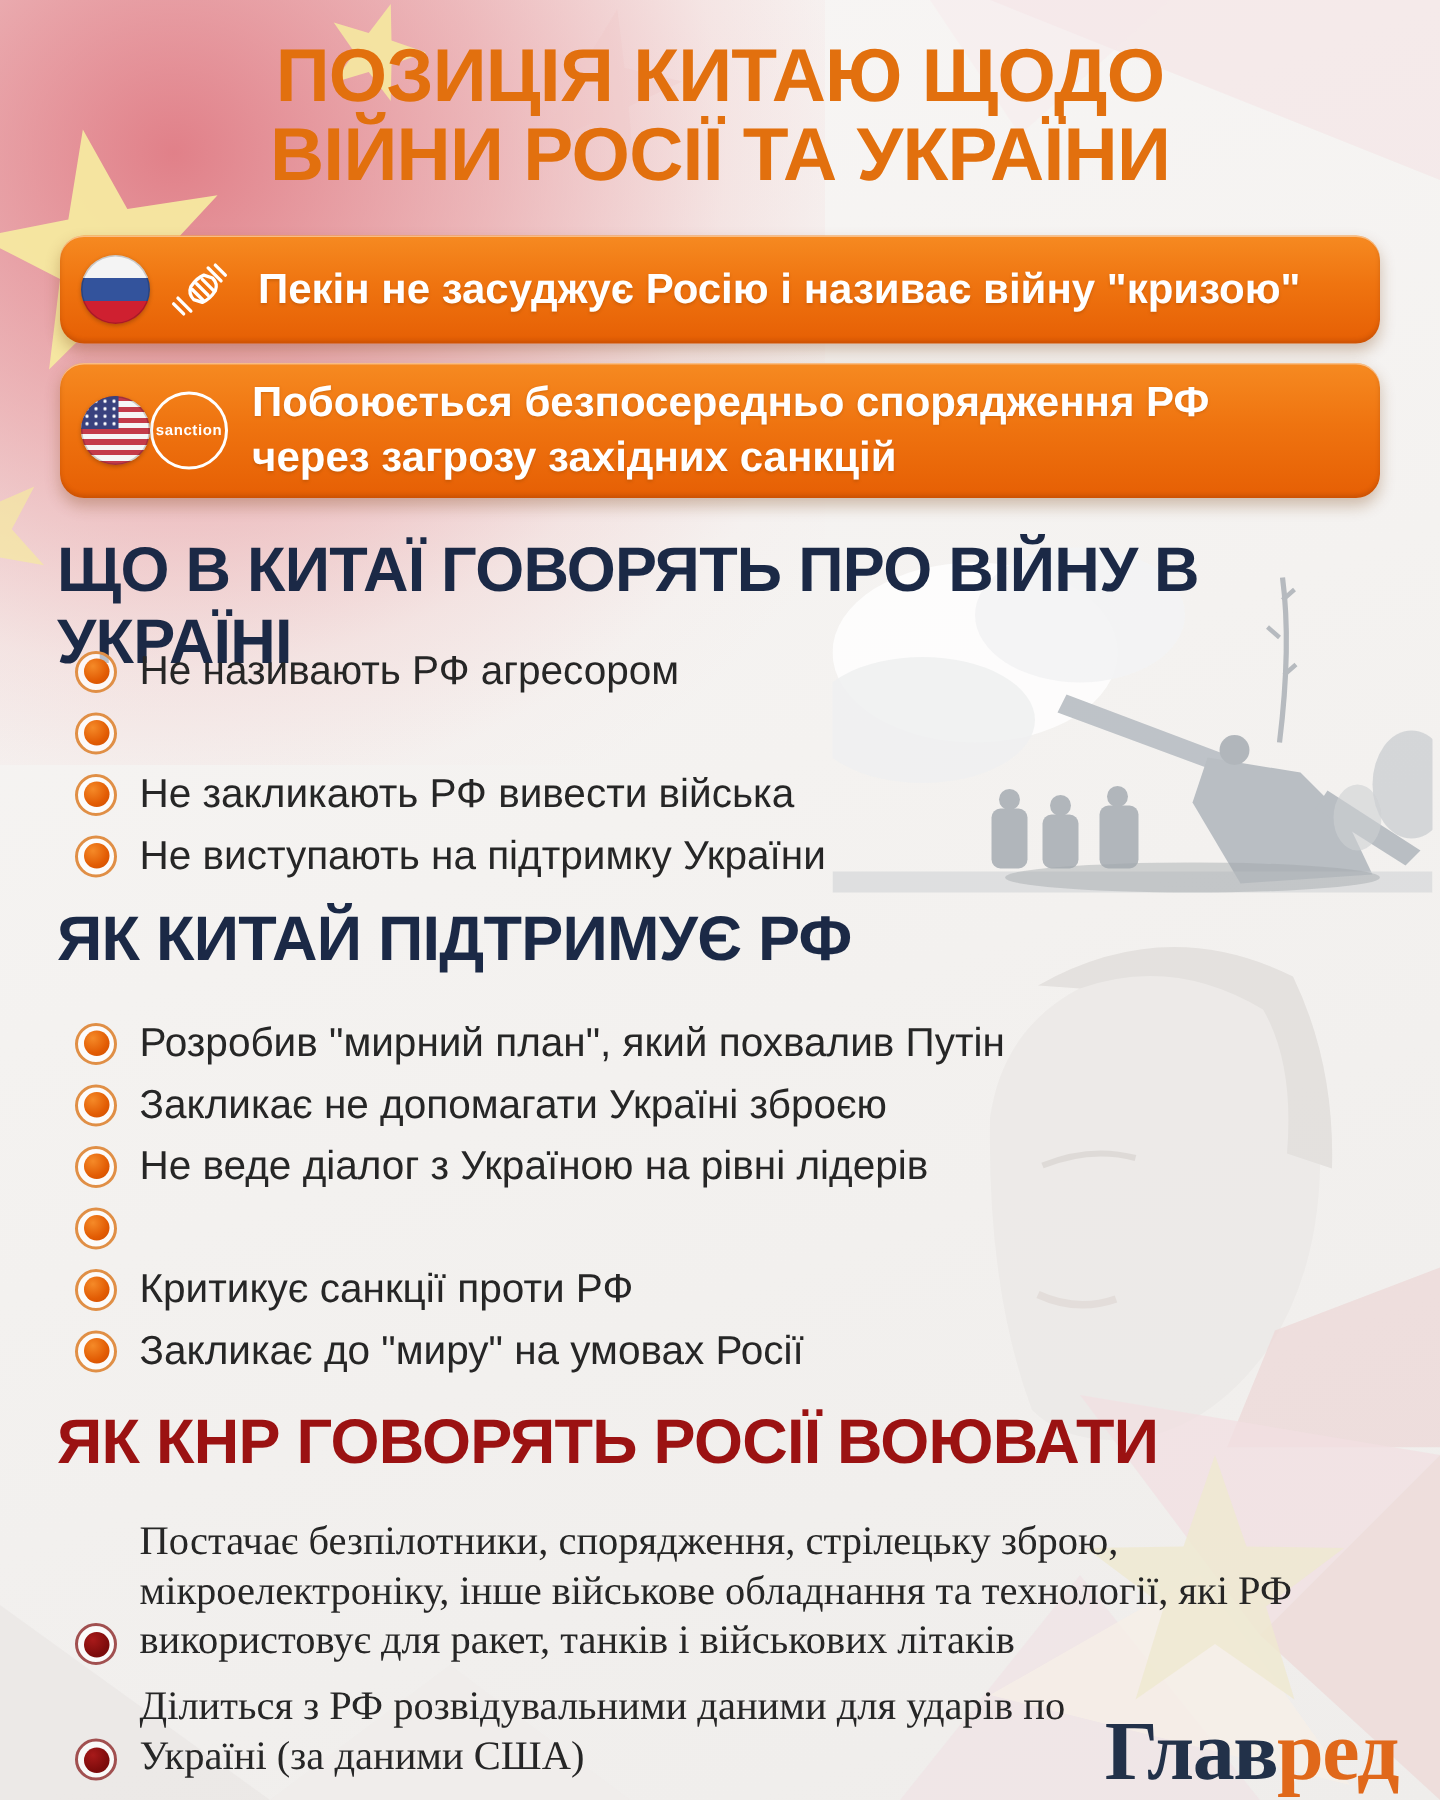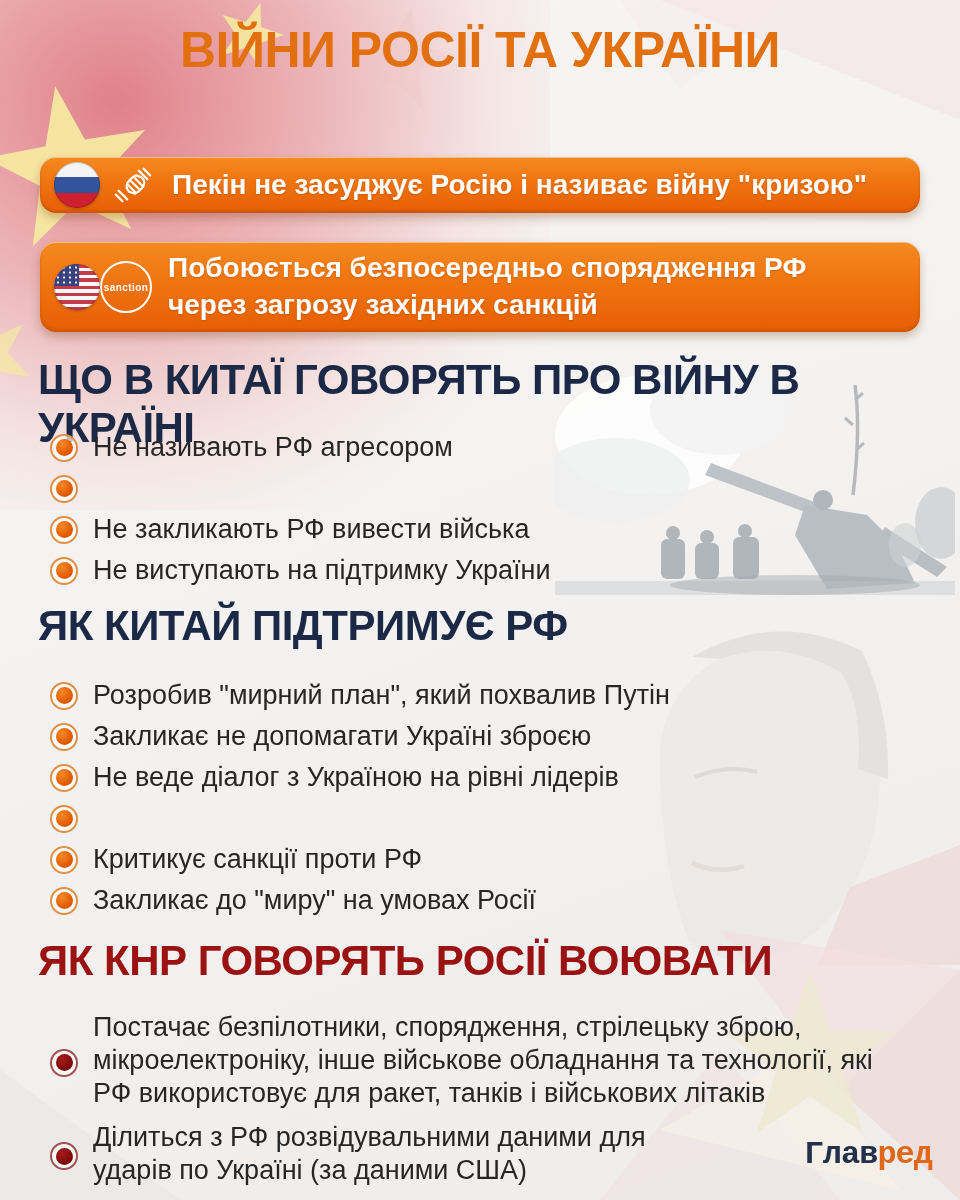--- a/index.html
+++ b/index.html
@@ -9,21 +9,21 @@
   .bg{position:absolute;pointer-events:none;}
 
   
   .bg-flag-cn{left:-70px;top:-90px;width:620px;height:600px;
     background:radial-gradient(ellipse at 30% 32%, rgba(219,99,110,0.80) 0%, rgba(228,134,140,0.55) 35%,
                rgba(238,180,180,0.25) 60%, rgba(245,215,215,0.08) 75%, transparent 85%);}
   
   .banner{position:absolute;left:40px;width:880px;border-radius:16px;display:flex;align-items:center;
     background:linear-gradient(180deg,#f68a21 0%,#ef7410 45%,#e65f04 100%);
     box-shadow:0 5px 10px rgba(120,60,10,.30), inset 0 1px 0 rgba(255,255,255,.45), inset 0 -2px 3px rgba(120,40,0,.25);}
-  .banner1{top:157px;height:56px;}
+  .banner1{top:157px;height:72px;}
   .banner2{top:242px;height:90px;}
   .flag{width:46px;height:46px;border-radius:50%;flex:none;margin-left:14px;position:relative;overflow:hidden;
         box-shadow:inset 0 0 0 1px rgba(0,0,0,.18), 0 1px 3px rgba(0,0,0,.25);}
   .flag-ru{background:linear-gradient(180deg,#f4f4f4 0 33.4%, #33539c 33.4% 66.7%, #cf2030 66.7% 100%);}
   .flag-us{background:repeating-linear-gradient(180deg,#c43b4a 0 3.6px,#f6f6f6 3.6px 7.2px);}
   .flag-us::before{content:"";position:absolute;left:0;top:0;width:25px;height:22px;background-color:#39427e;
         background-image:radial-gradient(circle,#fff 0.9px,transparent 1.3px);background-size:6px 5px;background-position:1px 1px;}
   .hs{width:46px;height:46px;margin-left:10px;flex:none;}
   .sanction{width:48px;height:48px;border:2px solid #fff;border-radius:50%;flex:none;
         display:flex;align-items:center;justify-content:center;color:#fff;font-size:10px;font-weight:700;letter-spacing:.4px;}
@@ -37,27 +37,27 @@
   .h{position:absolute;left:38px;margin:0;font-size:42px;font-weight:800;letter-spacing:-0.5px;color:#1b2946;}
   .h1{top:356px;} .h2{top:602px;} .h3{top:937px;color:#9b1212;}
 
   .list{position:absolute;left:34px;margin:16px;padding:0;list-style:none;display:flex;flex-direction:column;}
   .list1{top:411px;} .list2{top:659px;}
   .item{display:flex;align-items:center;height:41px;font-size:27px;color:#262626;}
   .bullet{width:24px;height:24px;border-radius:50%;border:2px solid #e08f46;background:rgba(255,255,255,.7);
           display:flex;align-items:center;justify-content:center;margin-right:15px;flex:none;}
   .dot{width:17px;height:17px;border-radius:50%;background:radial-gradient(circle at 35% 30%,#f58a28,#e25c04 60%,#cf4d00);}
   .list3{top:995px;gap:11px;}
-  .list3 .item{height:auto;align-items:center;line-height:33px;}
+  .list3 .item{height:auto;align-items:flex-end;line-height:33px;font-family:Liberation Serif, serif;}
   .list3 .bullet{margin-top:4px;border-color:#a15050;}
   .list3 .dot{background:radial-gradient(circle at 35% 30%,#a81a1a,#7c0b0b 65%);}
   .w-wide{max-width:800px;} .w-narrow{max-width:620px;}
 
-  .logo{position:absolute;top:1136px;right:28px;font-family:Liberation Mono, monospace;font-weight:700;
-        font-size:32px;letter-spacing:-1px;}
+  .logo{position:absolute;top:1136px;right:28px;font-family:Liberation Serif, serif;font-weight:700;
+        font-size:56px;letter-spacing:-1px;}
   .lg1{color:#223149;} .lg2{color:#e0681a;}
 </style>
 </head>
 <body>
 
 <div class="page">
 
   <div class="bg bg-flag-cn"></div>
   <svg class="bg" style="left:-70px;top:-90px;" width="620" height="600" viewBox="0 0 620 600">
     <g fill="#f5e9a0">
@@ -112,20 +112,21 @@
     <polygon points="60,200 200,120 300,260" fill="#f6efe7" opacity="0.8"></polygon>
     <polygon points="210,40 231,101 296,102 244,141 263,203 210,166 157,203 176,141 124,102 189,101" fill="#efe9d0" opacity="0.8"></polygon>
   </svg>
 
   <svg class="bg" style="left:0;top:1030px;" width="420" height="170" viewBox="0 0 420 170">
     <polygon points="0,170 0,40 180,170" fill="#e7e4e1" opacity="0.55"></polygon>
     <polygon points="180,170 300,80 420,170" fill="#efecea" opacity="0.5"></polygon>
   </svg>
 
   <h1 class="title">
+    <span class="tl">ПОЗИЦІЯ КИТАЮ ЩОДО</span>
     <span class="tl">ВІЙНИ РОСІЇ ТА УКРАЇНИ</span>
   </h1>
 
   <div class="banner banner1">
     <span class="flag flag-ru"></span>
     <svg class="hs" viewBox="0 0 48 48">
       <g fill="none" stroke="#ffffff" stroke-width="2.3" stroke-linecap="round" stroke-linejoin="round">
         <path d="M6 34 l7 7"></path>
         <path d="M9 30 l9 9"></path>
         <path d="M42 14 l-7 -7"></path>

